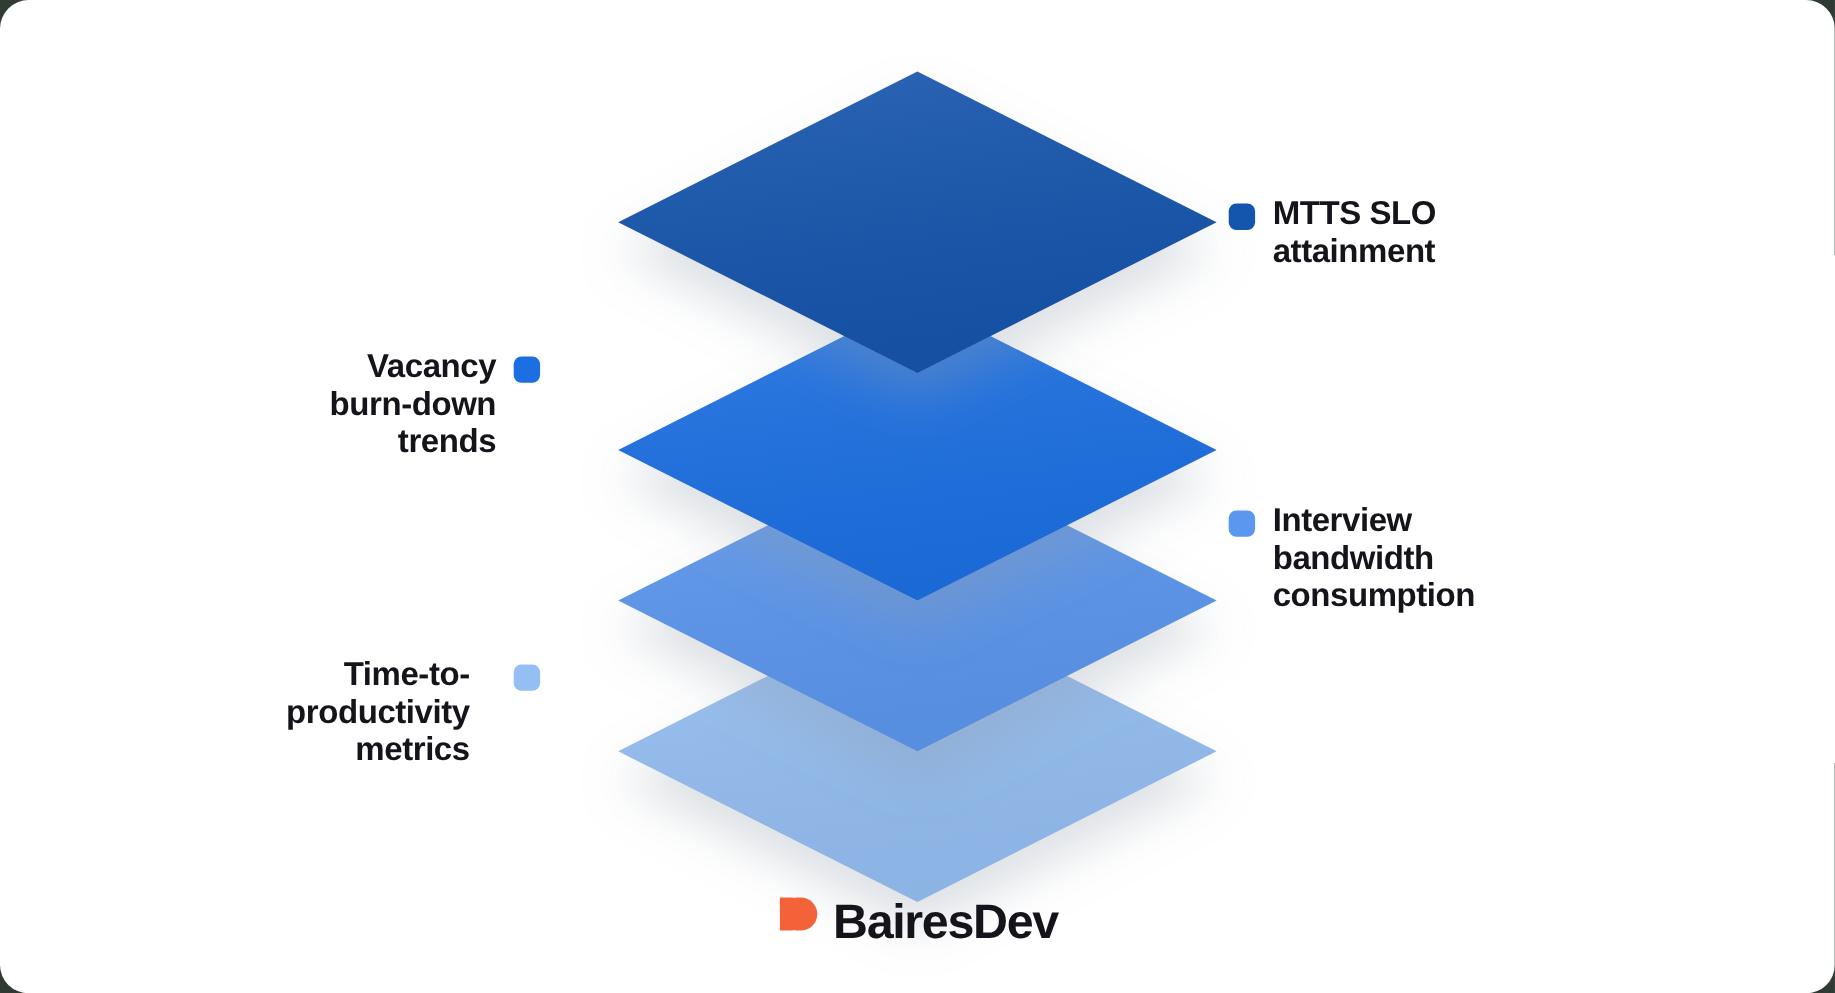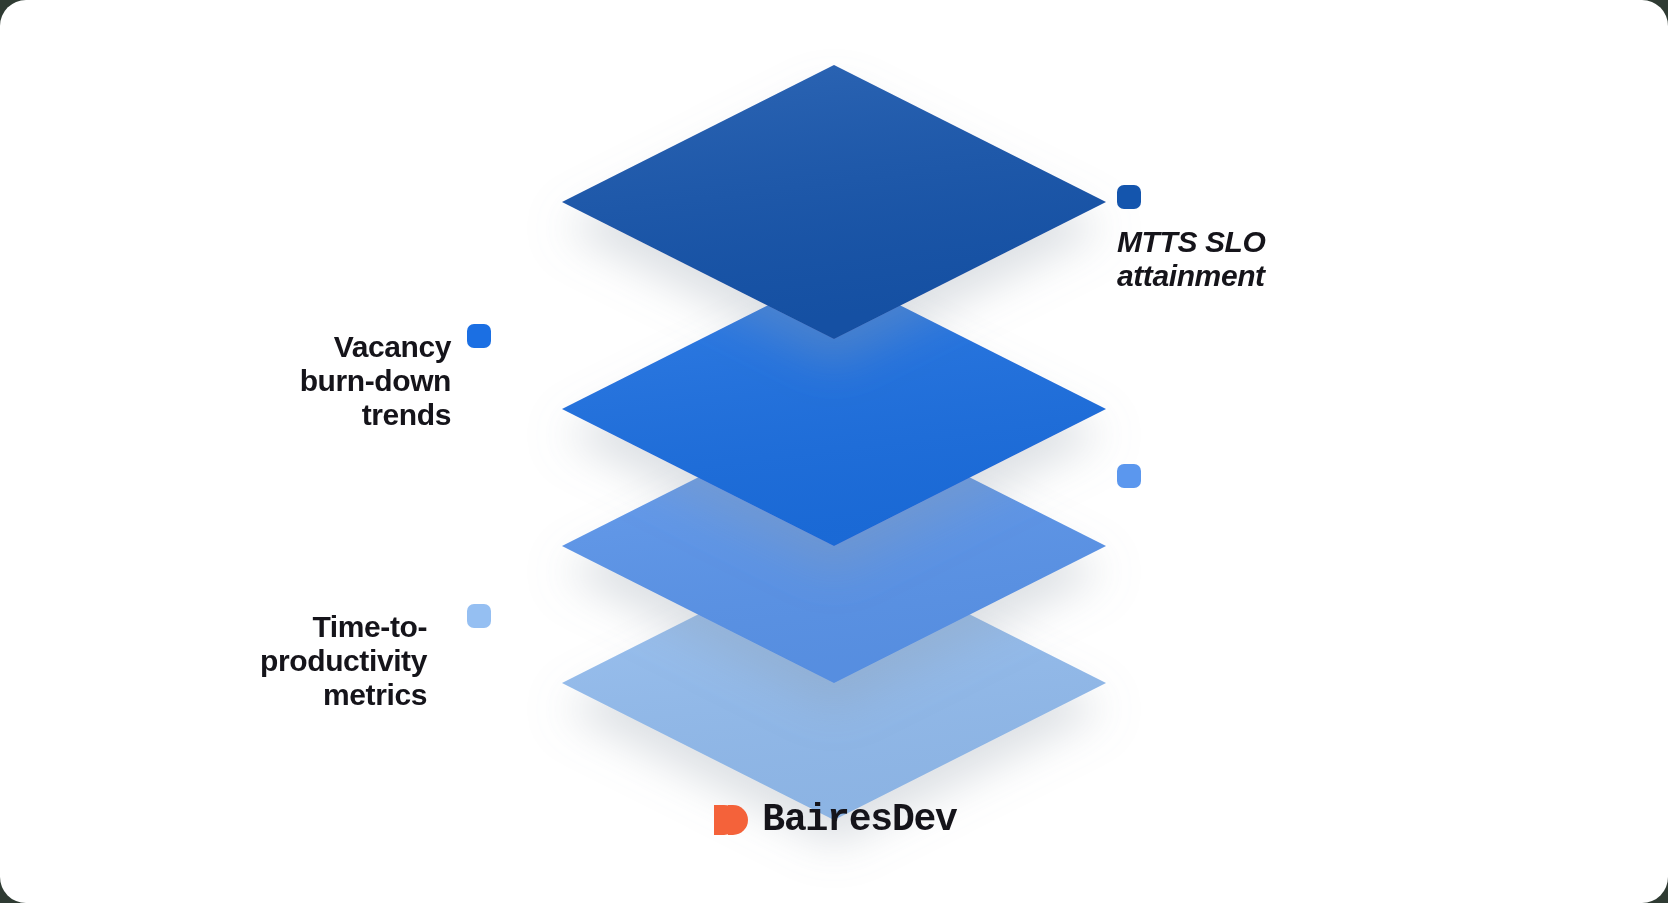--- a/index.html
+++ b/index.html
@@ -39,22 +39,21 @@
   }
 
   
   .legend {
     position: absolute;
     display: flex;
     align-items: flex-start;
     gap: 16px;
   }
   .legend.right {
-    flex-direction: column;
-    font-style: italic;
+    flex-direction: row;
   }
   .legend.left {
     flex-direction: row-reverse;
   }
   .swatch {
     width: 24px;
     height: 24px;
     border-radius: 7px;
     flex: 0 0 auto;
     margin-top: 7px;
@@ -62,21 +61,21 @@
   .legend-text {
     font-family: "Liberation Sans", sans-serif;
     font-weight: bold;
     font-size: 30px;
     line-height: 1.14;
     color: #15141a;
     letter-spacing: -0.4px;
     white-space: pre-line;
   }
   .legend.right .legend-text { text-align: left; }
-  .legend.left  .legend-text { text-align: right; margin-top: 13px; }
+  .legend.left  .legend-text { text-align: right; }
 
   
   #legend-1 { left: 1117px; top: 178px; }
   #legend-2 { right: 1177px; top: 317px; }
   #legend-3 { left: 1117px; top: 457px; }
   #legend-4 { right: 1177px; top: 597px; gap: 40px; }
 
   
   #brand {
     position: absolute;
@@ -87,26 +86,27 @@
     align-items: center;
     justify-content: center;
     gap: 11px;
   }
   #brand-mark {
     width: 40px;
     height: 40px;
     flex: 0 0 auto;
   }
   #brand-name {
-    font-family: Liberation Mono, monospace;
+    font-family: Liberation Sans, sans-serif;
     font-weight: bold;
-    font-size: 38px;
+    font-size: 44px;
     letter-spacing: -1.2px;
     color: #15141a;
     line-height: 1;
+    margin-top: 17px;
   }
 </style>
 </head>
 <body style="background: rgb(47, 59, 51);">
 
 <div id="canvas" style="background: rgb(255, 255, 255);">
 
   <div id="stack">
     <svg viewBox="0 0 1668 903" xmlns="http://www.w3.org/2000/svg">
       <defs>
@@ -149,20 +149,23 @@
 
   <div class="legend left" id="legend-2">
     <span class="swatch" id="sw2" style="background: rgb(27, 111, 227);"></span>
     <span class="legend-text">Vacancy
 burn-down
 trends</span>
   </div>
 
   <div class="legend right" id="legend-3">
     <span class="swatch" id="sw3" style="background: rgb(91, 151, 238);"></span>
+    <span class="legend-text">Interview
+bandwidth
+consumption</span>
   </div>
 
   <div class="legend left" id="legend-4">
     <span class="swatch" id="sw4" style="background: rgb(149, 191, 242);"></span>
     <span class="legend-text">Time-to-
 productivity
 metrics</span>
   </div>
 
   <div id="brand">

